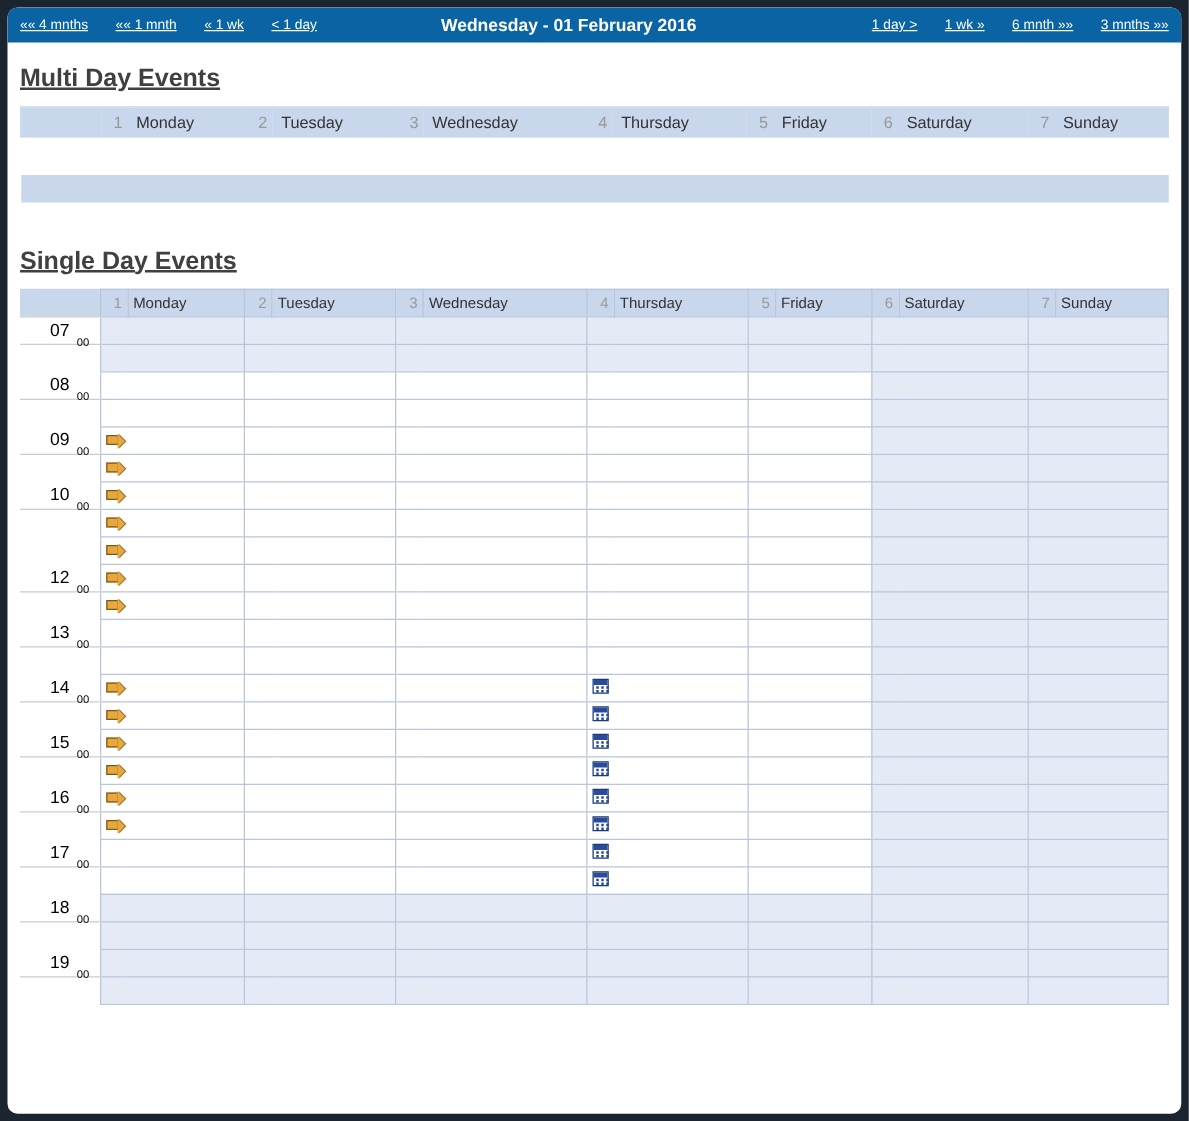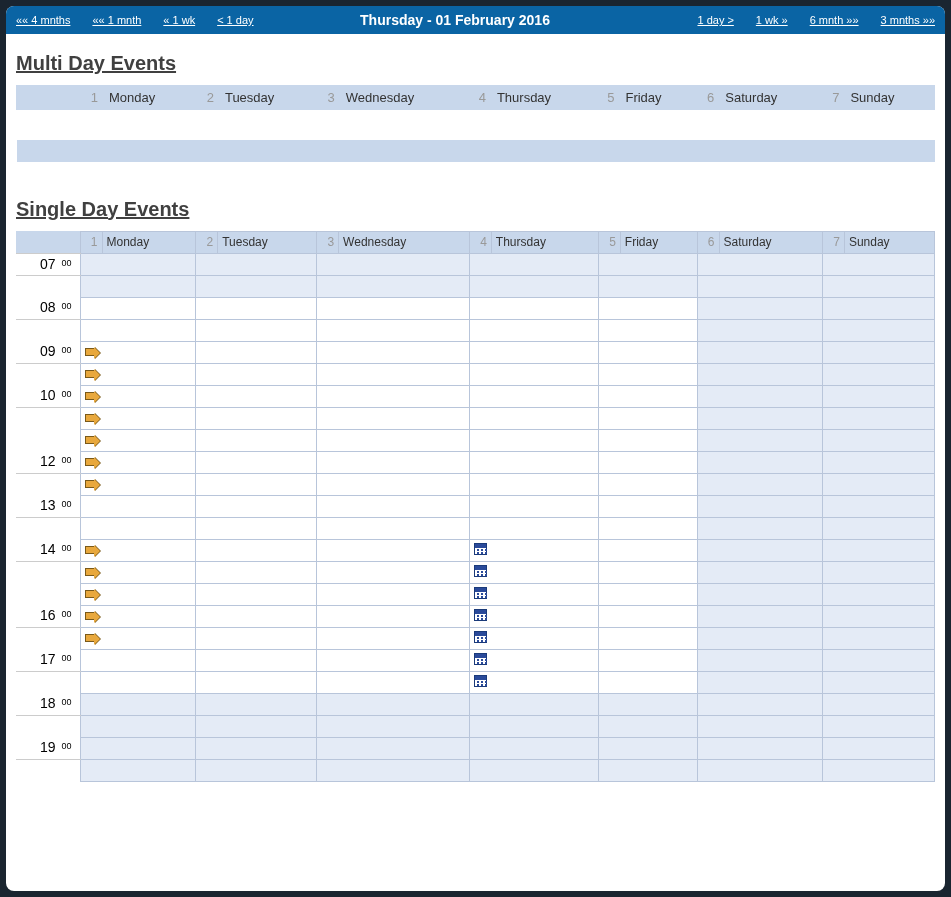--- a/index.html
+++ b/index.html
@@ -69,21 +69,21 @@
 .daygrid .timecol {
   width: 64px;
   border: none;
   text-align: right;
   padding-right: 8px;
   vertical-align: top;
   font-size: 14px;
   color: #000;
   border-bottom: 1px solid #ccc;
 }
-.daygrid .timecol sup { font-size: 9px; margin-left: 2px; vertical-align: top; position: relative; top: 2px; }
+.daygrid .timecol sup { font-size: 9px; margin-left: 2px; vertical-align: top; position: relative; top: 13px; }
 .daygrid .half .timecol { border-bottom: none; }
 .shade td.cell { background: #e4ebf6; }
 .plain td.cell { background: #fff; }
 .wknd { background: #e4ebf6 !important; }
 .arrow-icon {
   display: inline-block;
   width: 10px; height: 8px;
   background: #e8a83d;
   border: 1px solid #7a5a1a;
   position: relative;
@@ -125,21 +125,21 @@
 
 <div class="window">
 
   <div class="navbar">
     <div class="nav-left">
       <a class="nav-link">«« 4 mnths</a>
       <a class="nav-link">«« 1 mnth</a>
       <a class="nav-link">« 1 wk</a>
       <a class="nav-link">&lt; 1 day</a>
     </div>
-    <div class="nav-center">Thursday - 01 February 2016</div>
+    <div class="nav-center">Wednesday - 01 February 2016</div>
     <div class="nav-right">
       <a class="nav-link">1 day &gt;</a>
       <a class="nav-link">1 wk »</a>
       <a class="nav-link">6 mnth »»</a>
       <a class="nav-link">3 mnths »»</a>
     </div>
   </div>
 
   <div class="content">
 
@@ -339,20 +339,30 @@
           <tr class="plain half">
             <td class="timecol"></td>
             <td class="cell" colspan="2"><span class="arrow-icon"></span></td>
             <td class="cell" colspan="2"></td>
             <td class="cell" colspan="2"></td>
             <td class="cell" colspan="2"><span class="cal-icon"></span></td>
             <td class="cell" colspan="2"></td>
             <td class="cell wknd" colspan="2"></td>
             <td class="cell wknd" colspan="2"></td>
           </tr>
+          <tr class="plain">
+            <td class="timecol">15 <sup>00</sup></td>
+            <td class="cell" colspan="2"><span class="arrow-icon"></span></td>
+            <td class="cell" colspan="2"></td>
+            <td class="cell" colspan="2"></td>
+            <td class="cell" colspan="2"><span class="cal-icon"></span></td>
+            <td class="cell" colspan="2"></td>
+            <td class="cell wknd" colspan="2"></td>
+            <td class="cell wknd" colspan="2"></td>
+          </tr>
           <tr class="plain half">
             <td class="timecol"></td>
             <td class="cell" colspan="2"><span class="arrow-icon"></span></td>
             <td class="cell" colspan="2"></td>
             <td class="cell" colspan="2"></td>
             <td class="cell" colspan="2"><span class="cal-icon"></span></td>
             <td class="cell" colspan="2"></td>
             <td class="cell wknd" colspan="2"></td>
             <td class="cell wknd" colspan="2"></td>
           </tr>

